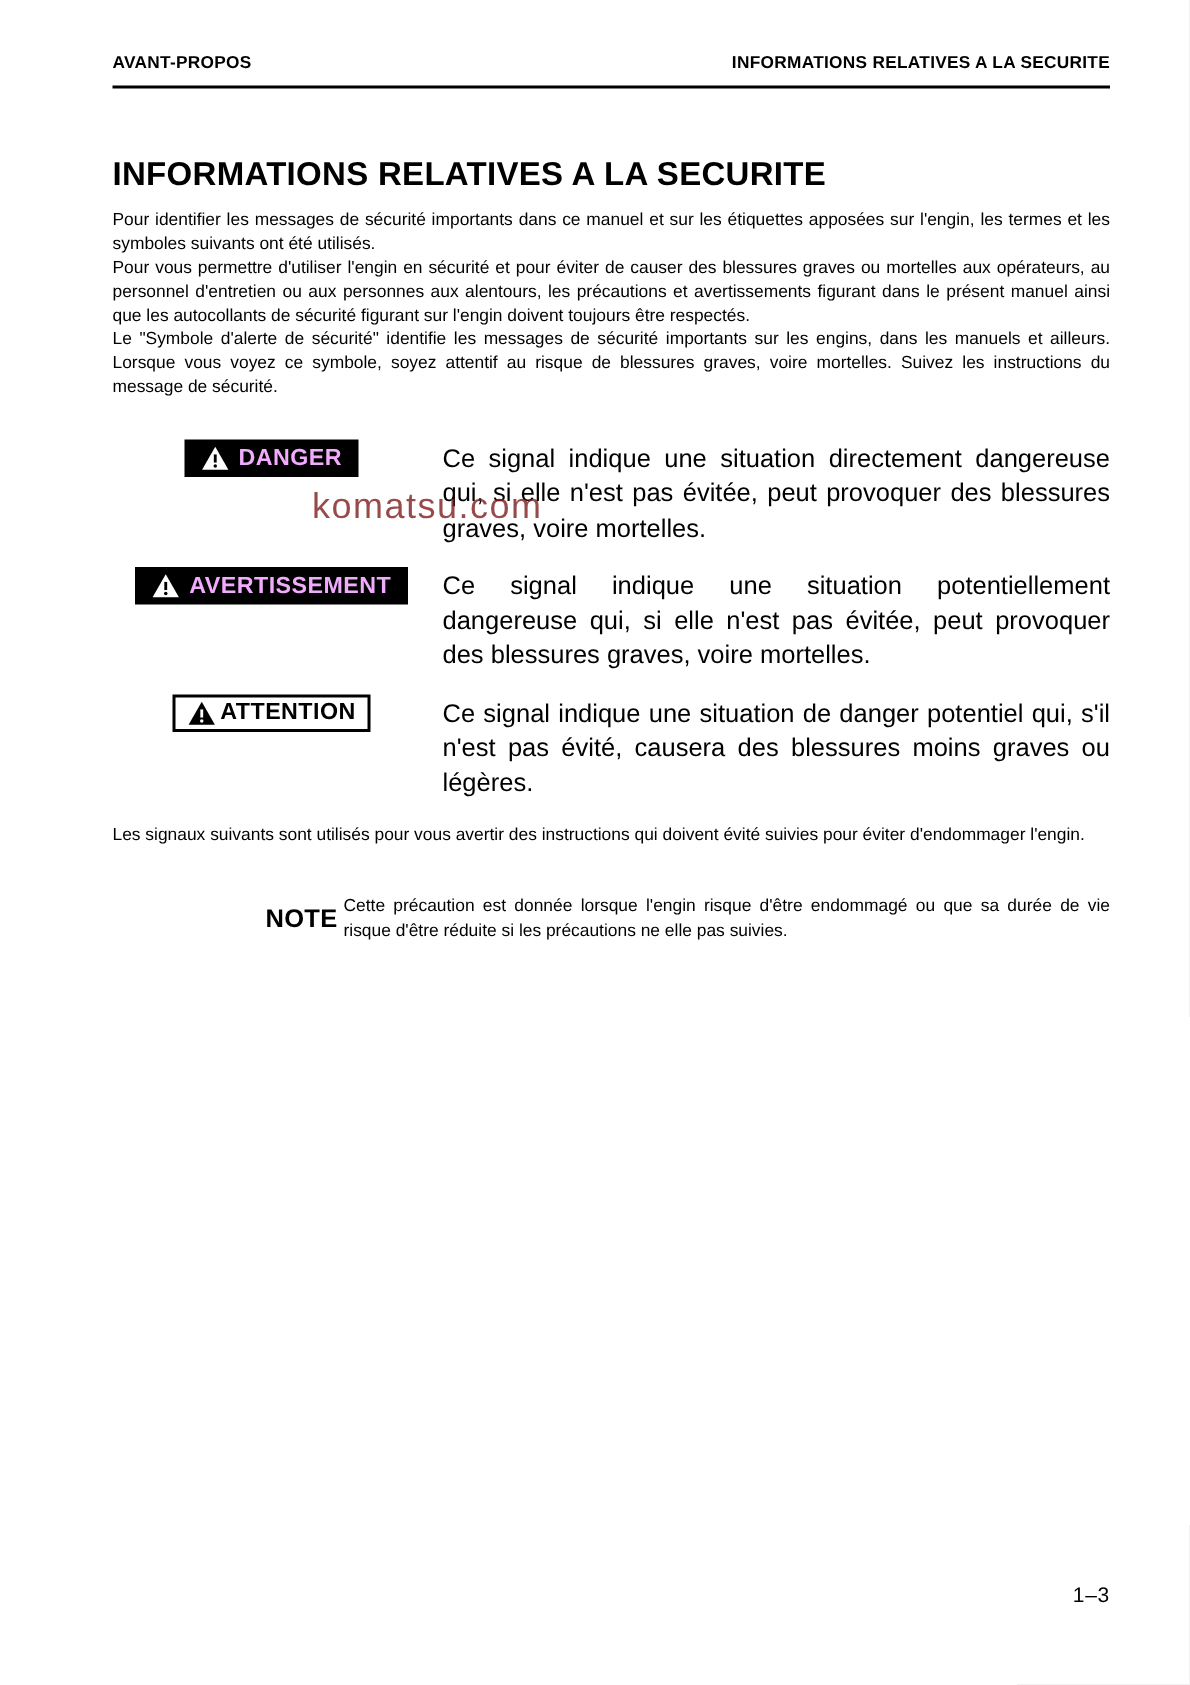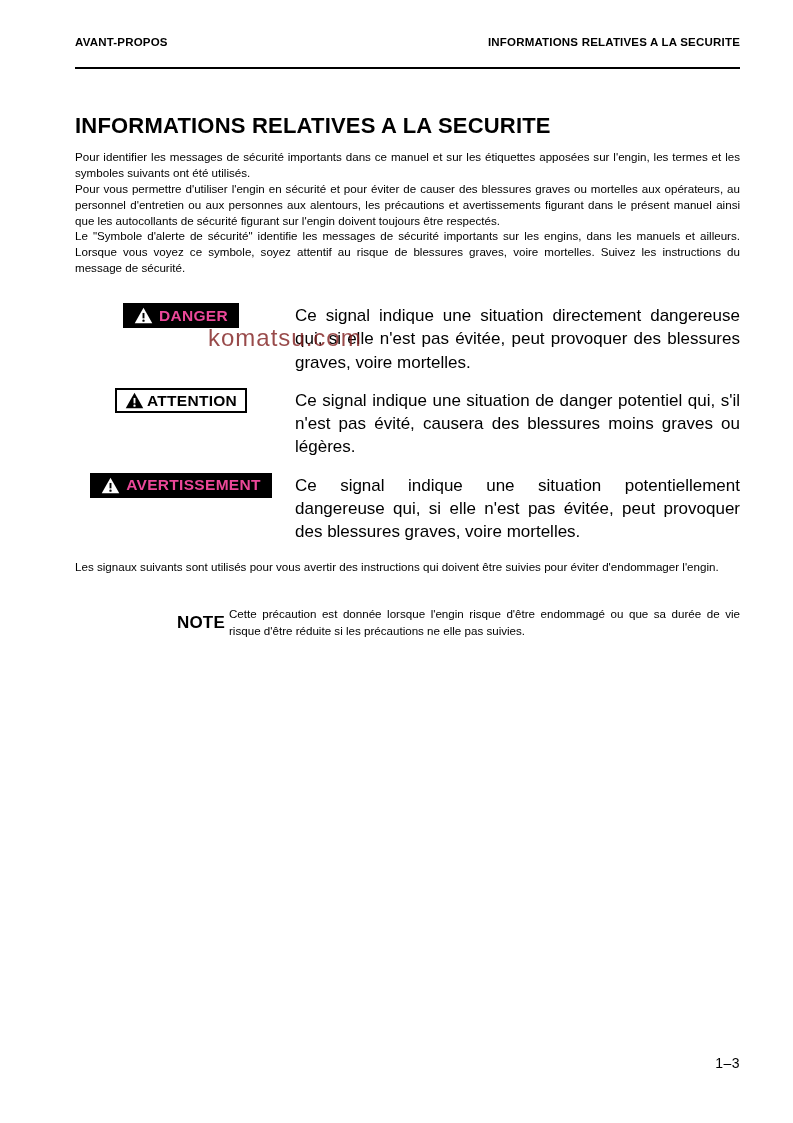--- a/index.html
+++ b/index.html
@@ -5,33 +5,33 @@
   html,body{margin:0;padding:0;background:#e8e8e8;}
   .page{
     width:793px;height:1123px;margin:0 auto;background:#ffffff;position:relative;
     font-family:"Liberation Sans", sans-serif;color:#000;overflow:hidden;
     box-sizing:border-box;
   }
   .content{padding:36px 53px 0 75px;}
   header.doc-header{
     display:flex;justify-content:space-between;align-items:center;
     font-weight:bold;font-size:11.5px;letter-spacing:0.2px;
-    padding-bottom:19px;border-bottom:2px solid #000;
+    padding-bottom:9px;border-bottom:2px solid #000;
   }
   h1.doc-title{
     font-size:22px;font-weight:bold;margin:44px 0 10px 0;letter-spacing:0.2px;
   }
   .intro p{
     margin:0;font-size:11.6px;line-height:1.37;text-align:justify;
   }
   .signals{margin-top:27px;display:flex;flex-direction:column;gap:14px;}
   .signal-row{display:flex;align-items:flex-start;}
   .signal-col{width:212px;flex-shrink:0;display:flex;justify-content:center;}
   .signal-box{
-    background:#000;color:#ec4899;font-weight:bold;font-size:15.5px;letter-spacing:0.3px;
+    background:#000;color:#f0abfc;font-weight:bold;font-size:15.5px;letter-spacing:0.3px;
     display:inline-flex;align-items:center;gap:6px;padding:4px 11px;line-height:1;
     white-space:nowrap;
   }
   .signal-box.outline{
     background:#fff;color:#000;border:2px solid #000;padding:2px 8px;gap:3px;
   }
   .signal-box .tri-shape{fill:#fff}
   .signal-box .excl{fill:#000}
   .signal-box.outline .tri-shape{fill:#000}
   .signal-box.outline .excl{fill:#fff}
@@ -85,49 +85,49 @@
               <circle class="excl" cx="13" cy="18.6" r="1.6"></circle>
             </svg>
             <span>DANGER</span>
           </span>
         </div>
         <div class="signal-desc">Ce signal indique une situation directement dangereuse qui, si elle n'est pas évitée, peut provoquer des blessures graves, voire mortelles.</div>
       </div>
 
       <div class="signal-row">
         <div class="signal-col">
+          <span class="signal-box">
+            <svg class="tri" viewBox="0 0 26 23" width="19" height="17" aria-hidden="true">
+              <path class="tri-shape" d="M13 1 L25 22 H1 Z"></path>
+              <rect class="excl" x="11.7" y="8" width="2.6" height="7.4"></rect>
+              <circle class="excl" cx="13" cy="18.6" r="1.6"></circle>
+            </svg>
+            <span>AVERTISSEMENT</span>
+          </span>
+        </div>
+        <div class="signal-desc">Ce signal indique une situation potentiellement dangereuse qui, si elle n'est pas évitée, peut provoquer des blessures graves, voire mortelles.</div>
+      </div>
+
+      <div class="signal-row">
+        <div class="signal-col">
           <span class="signal-box outline">
             <svg class="tri" viewBox="0 0 26 23" width="19" height="17" aria-hidden="true">
               <path class="tri-shape" d="M13 1 L25 22 H1 Z"></path>
               <rect class="excl" x="11.7" y="8" width="2.6" height="7.4"></rect>
               <circle class="excl" cx="13" cy="18.6" r="1.6"></circle>
             </svg>
             <span>ATTENTION</span>
           </span>
         </div>
         <div class="signal-desc">Ce signal indique une situation de danger potentiel qui, s'il n'est pas évité, causera des blessures moins graves ou légères.</div>
       </div>
 
-      <div class="signal-row">
-        <div class="signal-col">
-          <span class="signal-box">
-            <svg class="tri" viewBox="0 0 26 23" width="19" height="17" aria-hidden="true">
-              <path class="tri-shape" d="M13 1 L25 22 H1 Z"></path>
-              <rect class="excl" x="11.7" y="8" width="2.6" height="7.4"></rect>
-              <circle class="excl" cx="13" cy="18.6" r="1.6"></circle>
-            </svg>
-            <span>AVERTISSEMENT</span>
-          </span>
-        </div>
-        <div class="signal-desc">Ce signal indique une situation potentiellement dangereuse qui, si elle n'est pas évitée, peut provoquer des blessures graves, voire mortelles.</div>
-      </div>
-
     </section>
 
-    <p class="damage">Les signaux suivants sont utilisés pour vous avertir des instructions qui doivent être suivies pour éviter d'endommager l'engin.</p>
+    <p class="damage">Les signaux suivants sont utilisés pour vous avertir des instructions qui doivent évité suivies pour éviter d'endommager l'engin.</p>
 
     <section class="notes">
       <div class="note-row">
         <div class="note-label">NOTE</div>
         <div class="note-desc">Cette précaution est donnée lorsque l'engin risque d'être endommagé ou que sa durée de vie risque d'être réduite si les précautions ne elle pas suivies.</div>
       </div>
     </section>
 
   </div>
 

